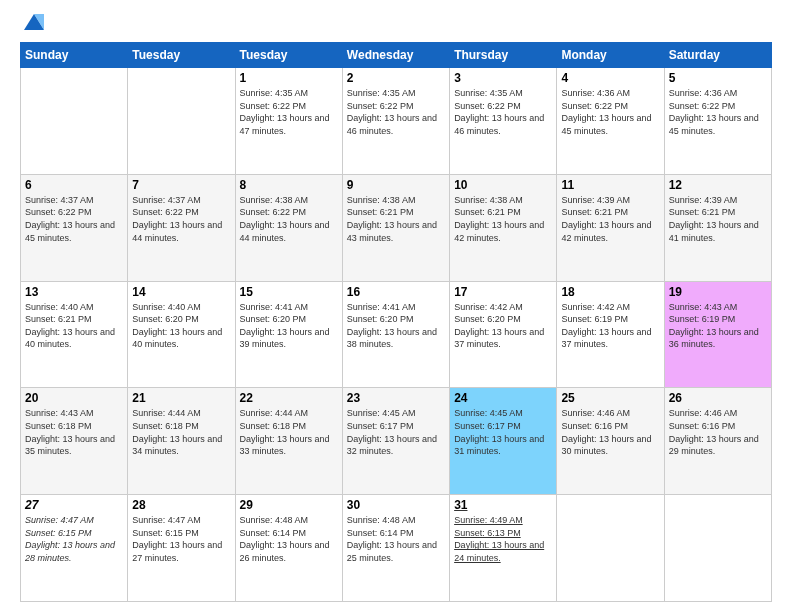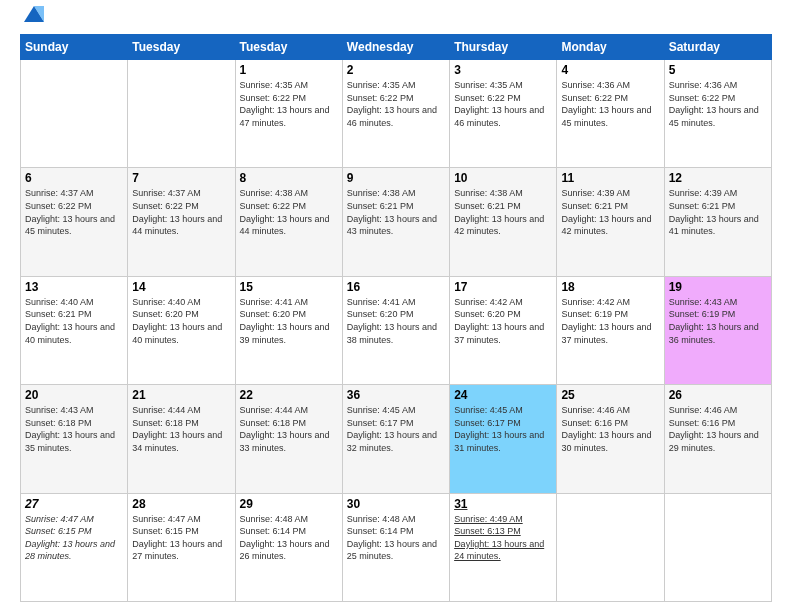--- a/index.html
+++ b/index.html
@@ -6,21 +6,21 @@
     body {
       font-family: Arial, sans-serif;
       background: #fff;
       width: 792px;
       height: 612px;
       overflow: hidden;
     }
     .page {
       width: 792px;
       height: 612px;
-      padding: 0 20px 10px 20px;
+      padding: 8px 20px 10px 20px;
       display: flex;
       flex-direction: column;
     }
     .header {
       display: flex;
       justify-content: space-between;
       align-items: flex-start;
       margin-bottom: 6px;
     }
     .logo {
@@ -266,21 +266,21 @@
 Sunset: 6:18 PM
 Daylight: 13 hours and 34 minutes.</div>
           </td>
           <td style="background: rgb(245, 245, 245);">
             <span class="day-num">22</span>
             <div class="cell-text" style="white-space: pre-line;">Sunrise: 4:44 AM
 Sunset: 6:18 PM
 Daylight: 13 hours and 33 minutes.</div>
           </td>
           <td style="background: rgb(245, 245, 245);">
-            <span class="day-num">36</span>
+            <span class="day-num">23</span>
             <div class="cell-text" style="white-space: pre-line;">Sunrise: 4:45 AM
 Sunset: 6:17 PM
 Daylight: 13 hours and 32 minutes.</div>
           </td>
           <td style="background: #7dd3fc;">
             <span class="day-num">24</span>
             <div class="cell-text" style="white-space: pre-line;">Sunrise: 4:45 AM
 Sunset: 6:17 PM
 Daylight: 13 hours and 31 minutes.</div>
           </td>

